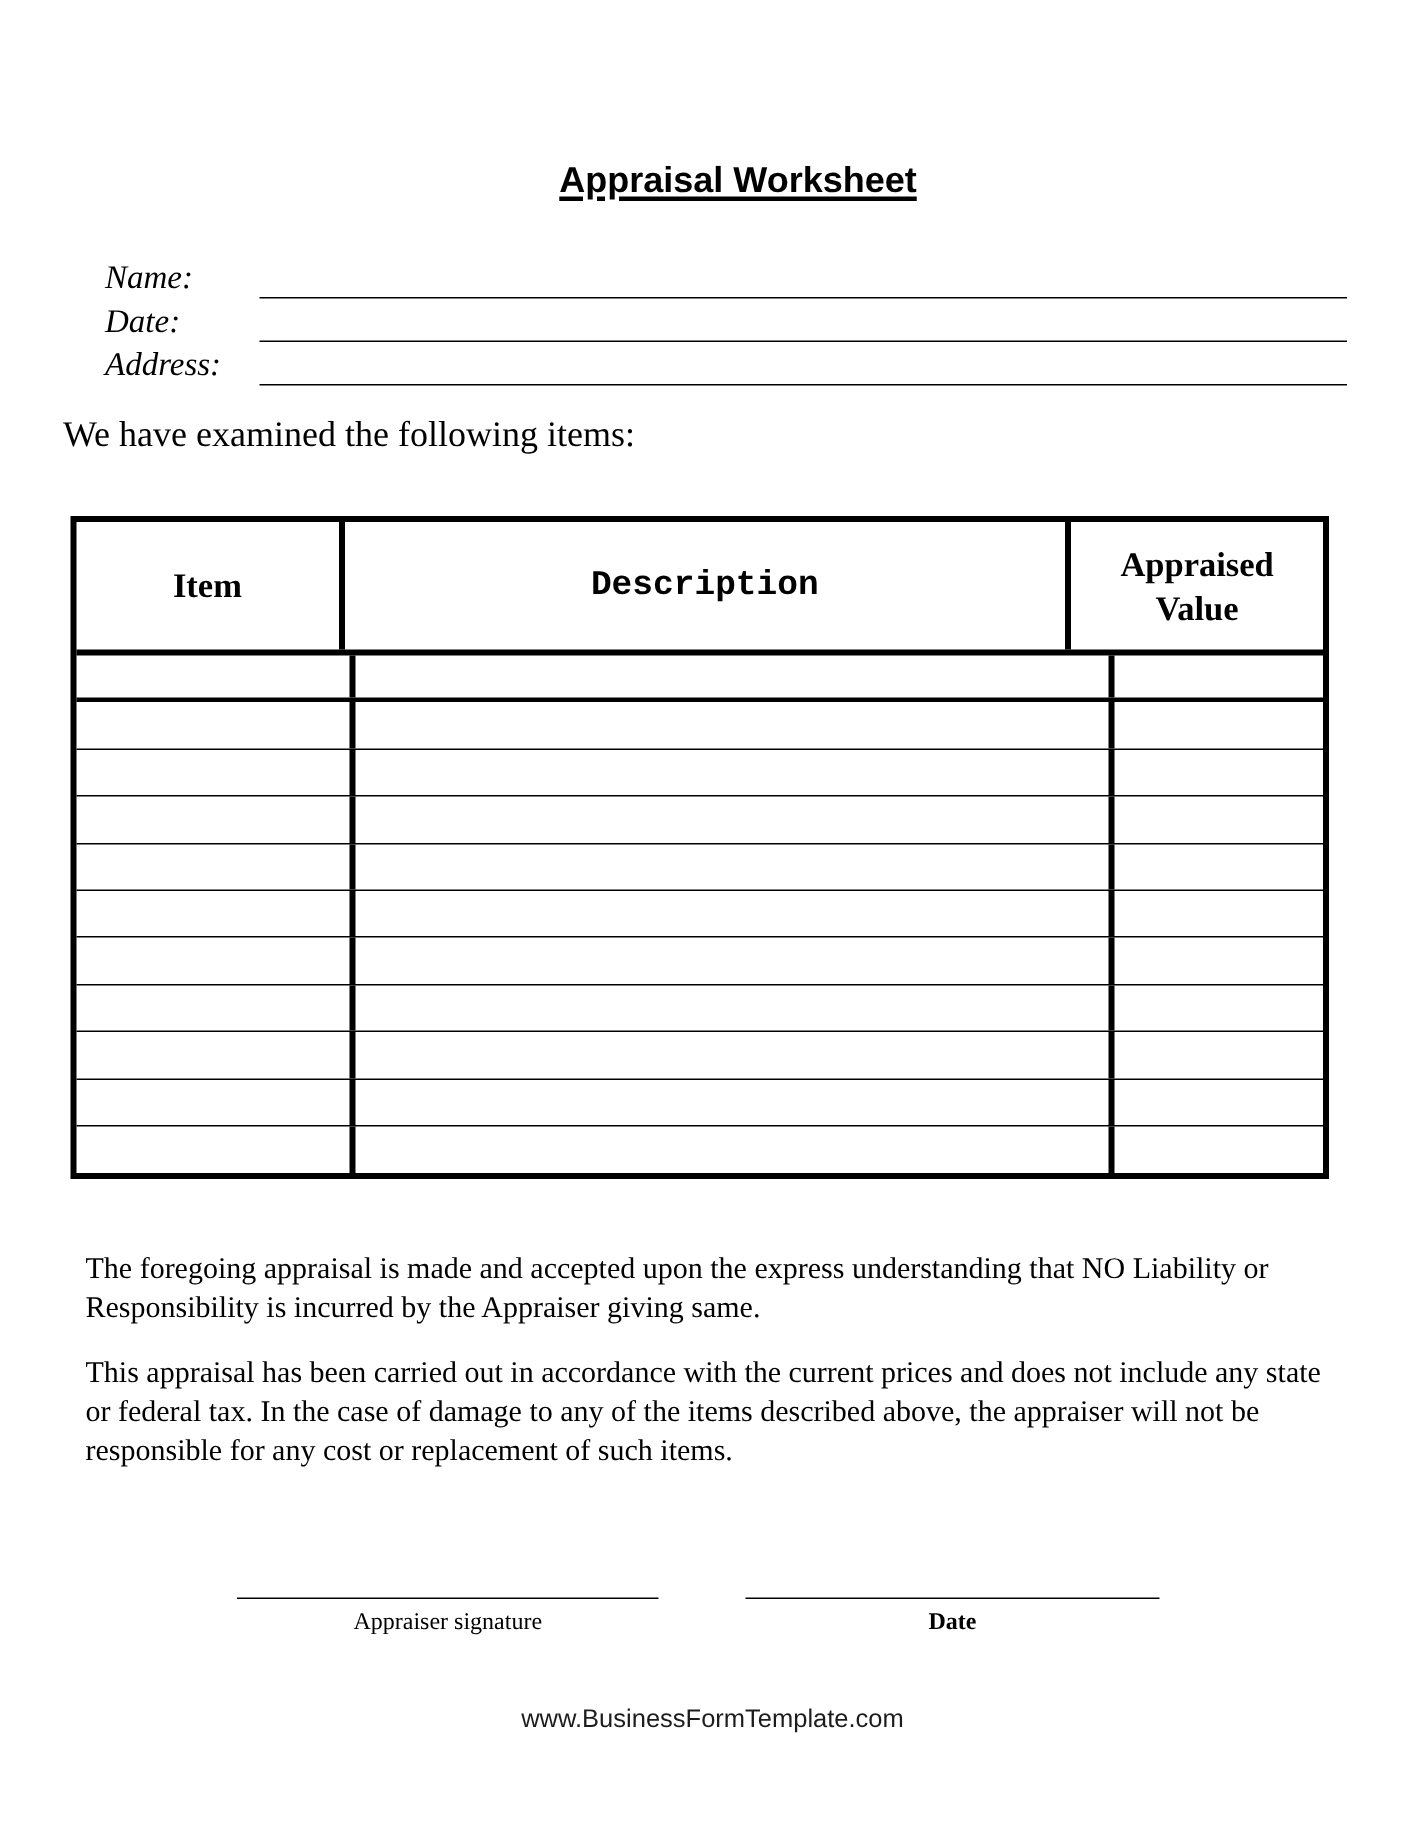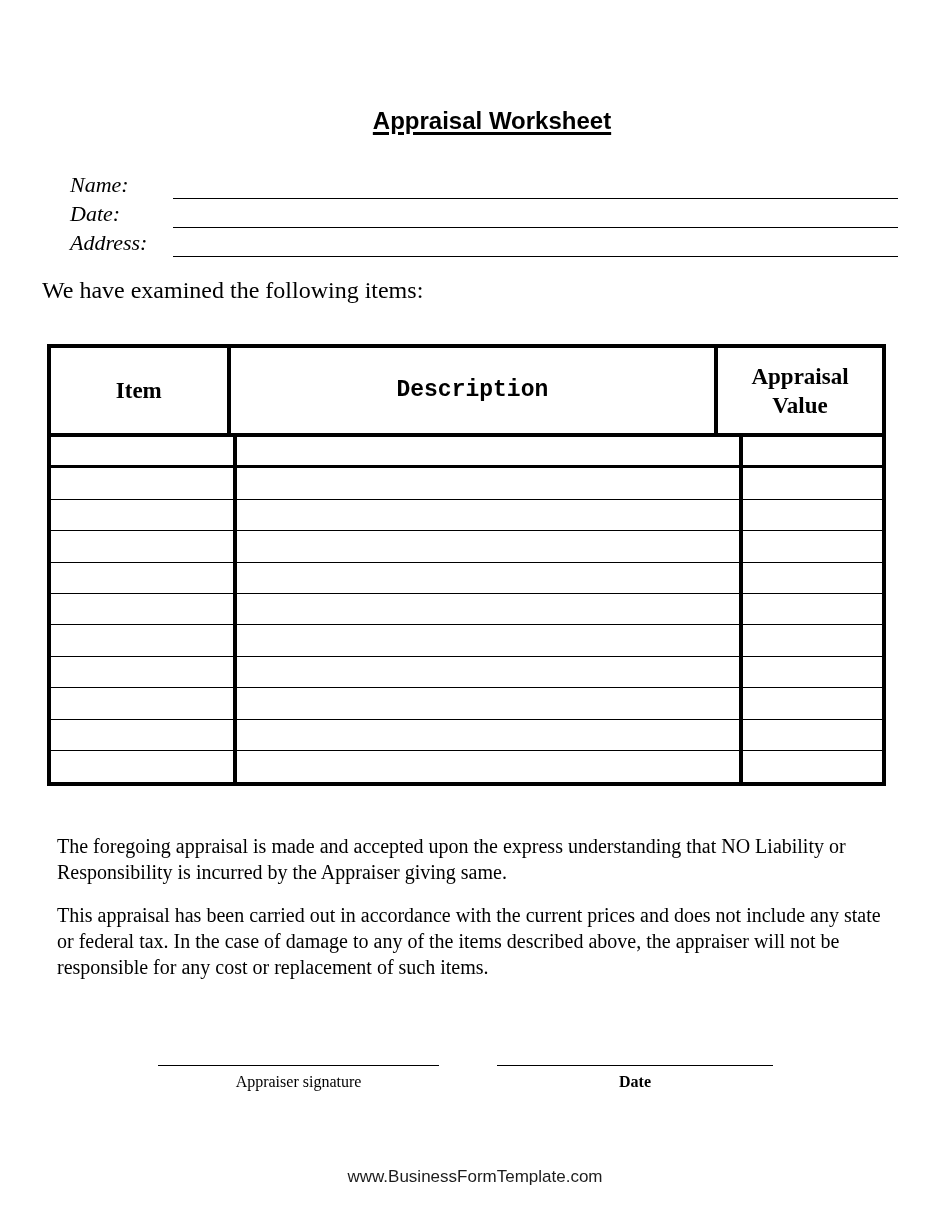--- a/index.html
+++ b/index.html
@@ -147,21 +147,20 @@
   .footer {
     position: absolute;
     top: 1135px;
     left: 0;
     width: 100%;
     text-align: center;
     font-family: "Liberation Sans", sans-serif;
     font-size: 17px;
     line-height: 21px;
     color: #1c1c1c;
-    margin-top: 31px;
   }
 </style>
 </head>
 <body>
 
 <div class="page">
 
   <h1 class="title">Appraisal Worksheet</h1>
 
   <div class="fields">
@@ -178,21 +177,21 @@
       <span class="field-line"></span>
     </div>
   </div>
 
   <p class="intro">We have examined the following items:</p>
 
   <div class="tbl">
     <div class="tbl-row header-row">
       <div class="cell c1 hcell">Item</div>
       <div class="cell c2 hcell">Description</div>
-      <div class="cell c3 hcell">Appraisal Value</div>
+      <div class="cell c3 hcell">Appraised Value</div>
     </div>
     <div id="table-body">
         <div class="tbl-row data-row first">
           <div class="cell c1"></div>
           <div class="cell c2"></div>
           <div class="cell c3"></div>
         </div>
         <div class="tbl-row data-row">
           <div class="cell c1"></div>
           <div class="cell c2"></div>

